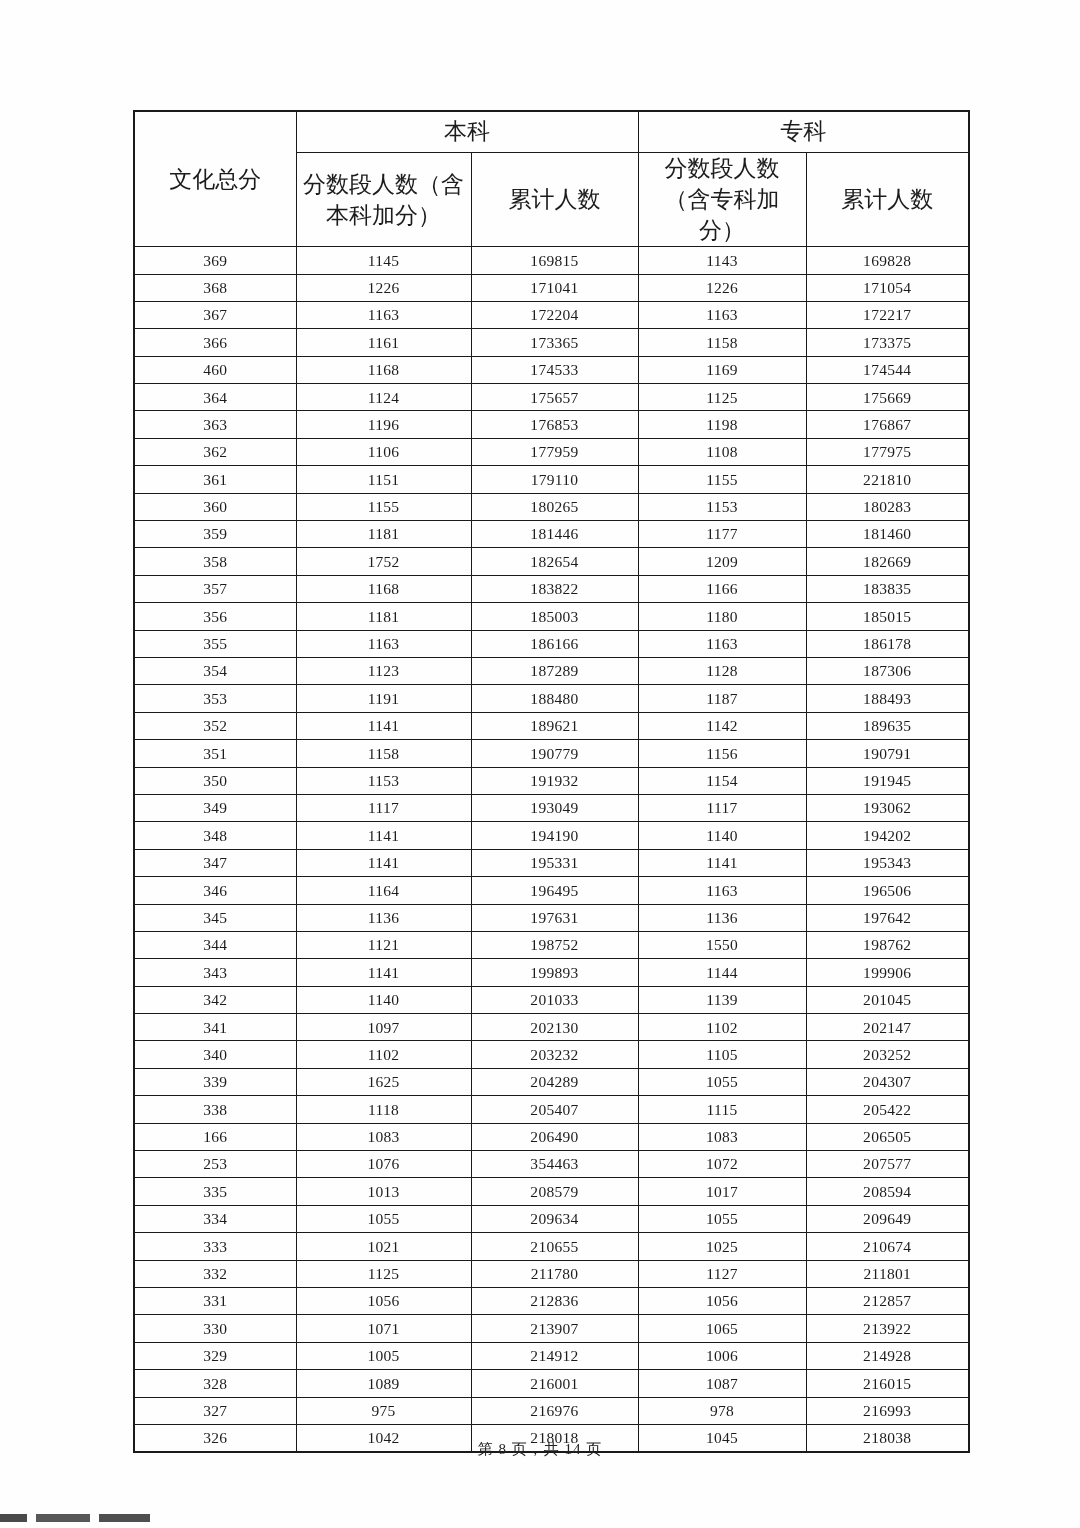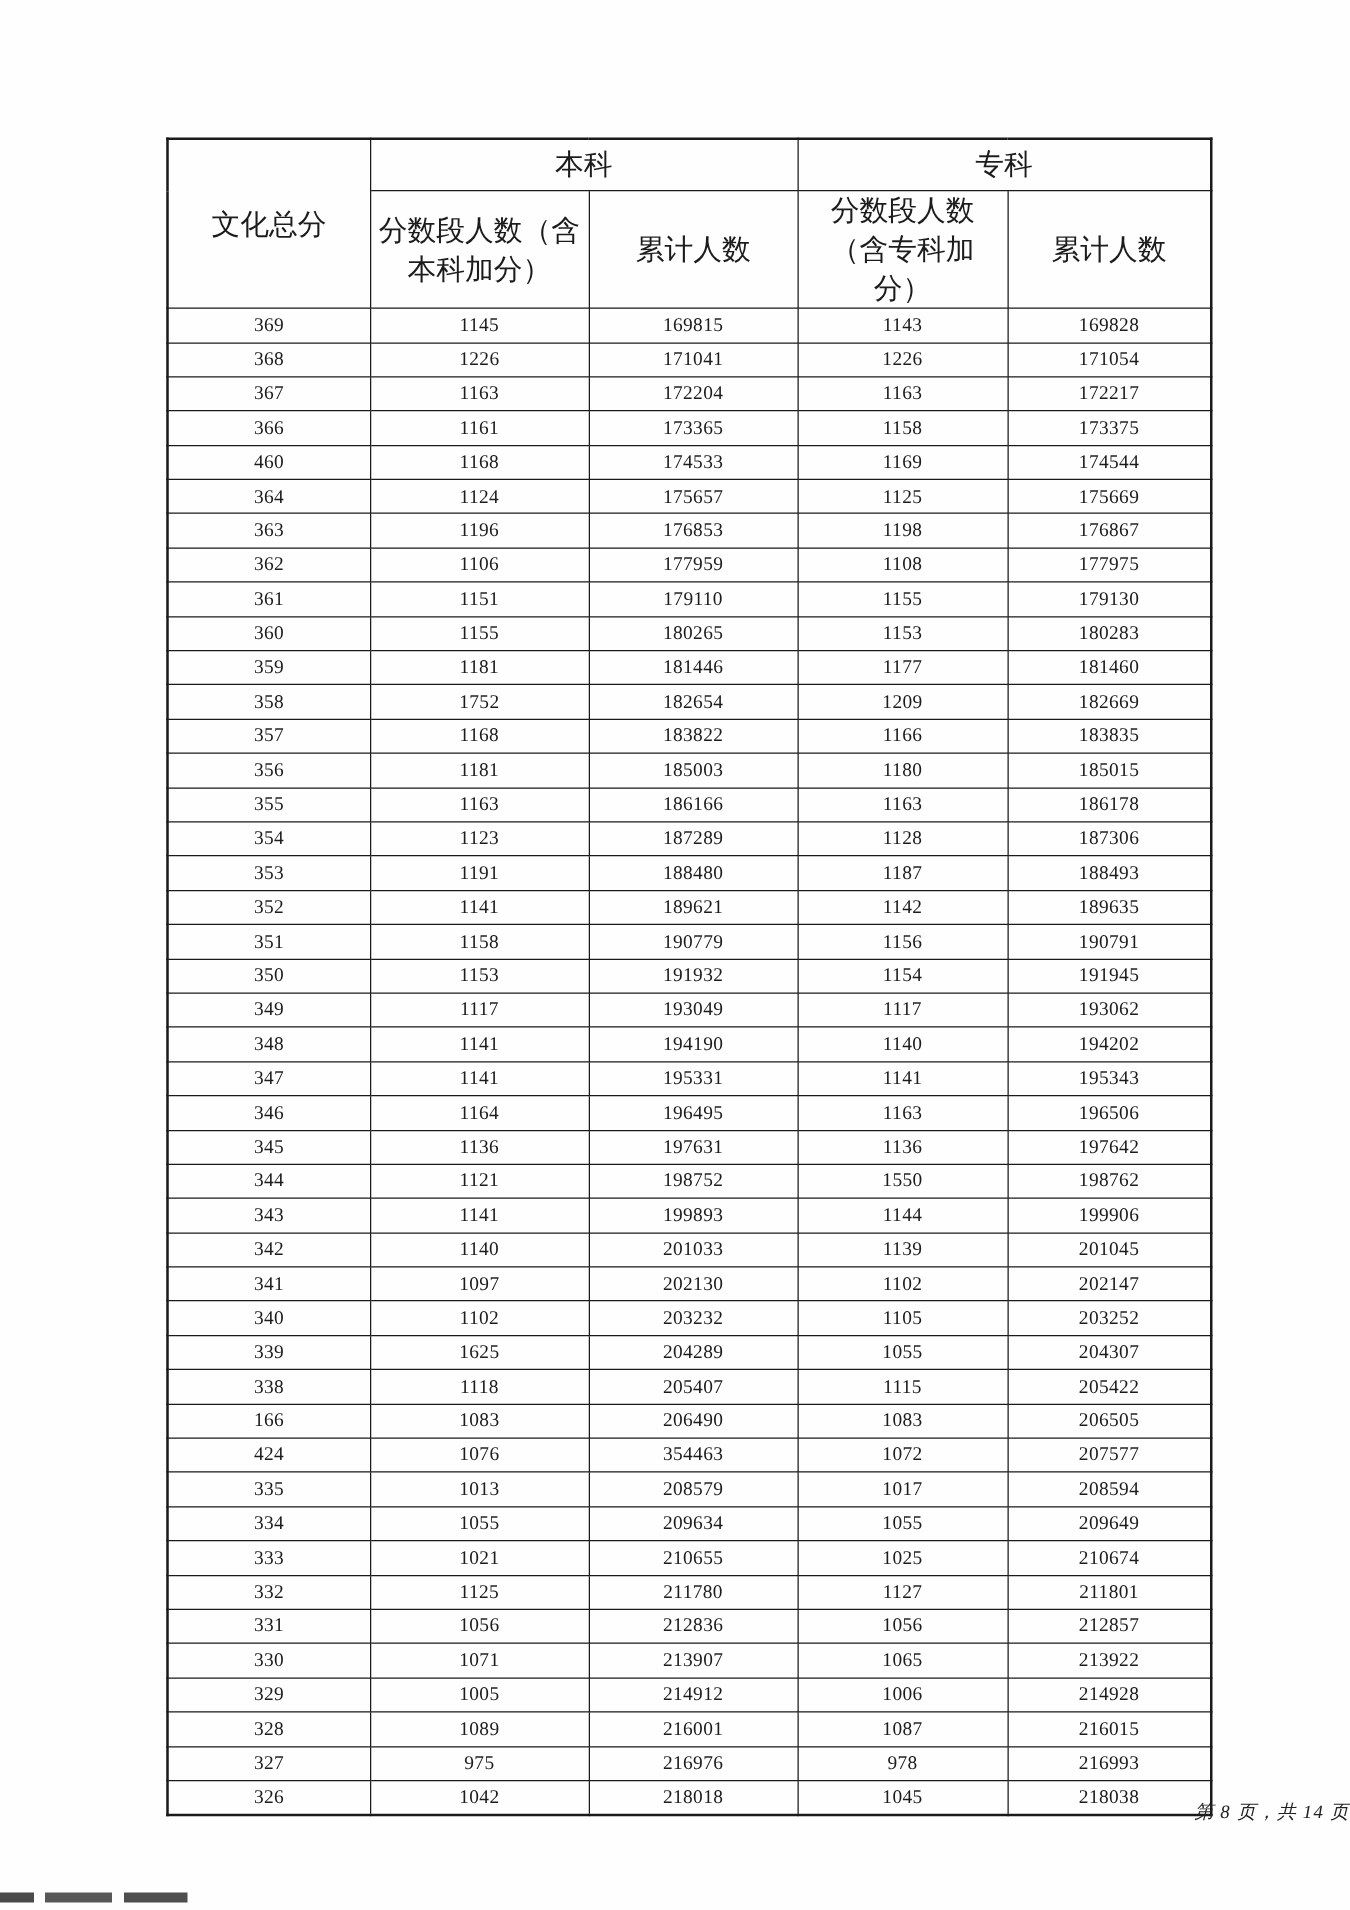--- a/index.html
+++ b/index.html
@@ -56,25 +56,24 @@
   col.c-score   { width: 162px; }
   col.c-bk-seg  { width: 175px; }
   col.c-bk-cum  { width: 167px; }
   col.c-zk-seg  { width: 168px; }
   col.c-zk-cum  { width: 163px; }
   .page-footer {
     position: absolute;
     left: 0;
     top: 1440px;
     width: 100%;
-    text-align: right;
+    text-align: center;
     font-size: 15px;
     color: #222;
     letter-spacing: 1px;
-    font-style: italic;
   }
   .scan-mark {
     position: absolute;
     left: 0px;
     bottom: 6px;
     width: 150px;
     height: 8px;
     background: linear-gradient(90deg, #2a2a2a 0 18%, transparent 18% 24%, #3a3a3a 24% 60%, transparent 60% 66%, #303030 66% 100%);
     opacity: 0.85;
   }
@@ -160,21 +159,21 @@
           <td>1106</td>
           <td>177959</td>
           <td>1108</td>
           <td>177975</td>
         </tr>
         <tr>
           <td>361</td>
           <td>1151</td>
           <td>179110</td>
           <td>1155</td>
-          <td>179130</td>
+          <td>221810</td>
         </tr>
         <tr>
           <td>360</td>
           <td>1155</td>
           <td>180265</td>
           <td>1153</td>
           <td>180283</td>
         </tr>
         <tr>
           <td>359</td>
@@ -331,21 +330,21 @@
           <td>205422</td>
         </tr>
         <tr>
           <td>166</td>
           <td>1083</td>
           <td>206490</td>
           <td>1083</td>
           <td>206505</td>
         </tr>
         <tr>
-          <td>424</td>
+          <td>253</td>
           <td>1076</td>
           <td>354463</td>
           <td>1072</td>
           <td>207577</td>
         </tr>
         <tr>
           <td>335</td>
           <td>1013</td>
           <td>208579</td>
           <td>1017</td>

